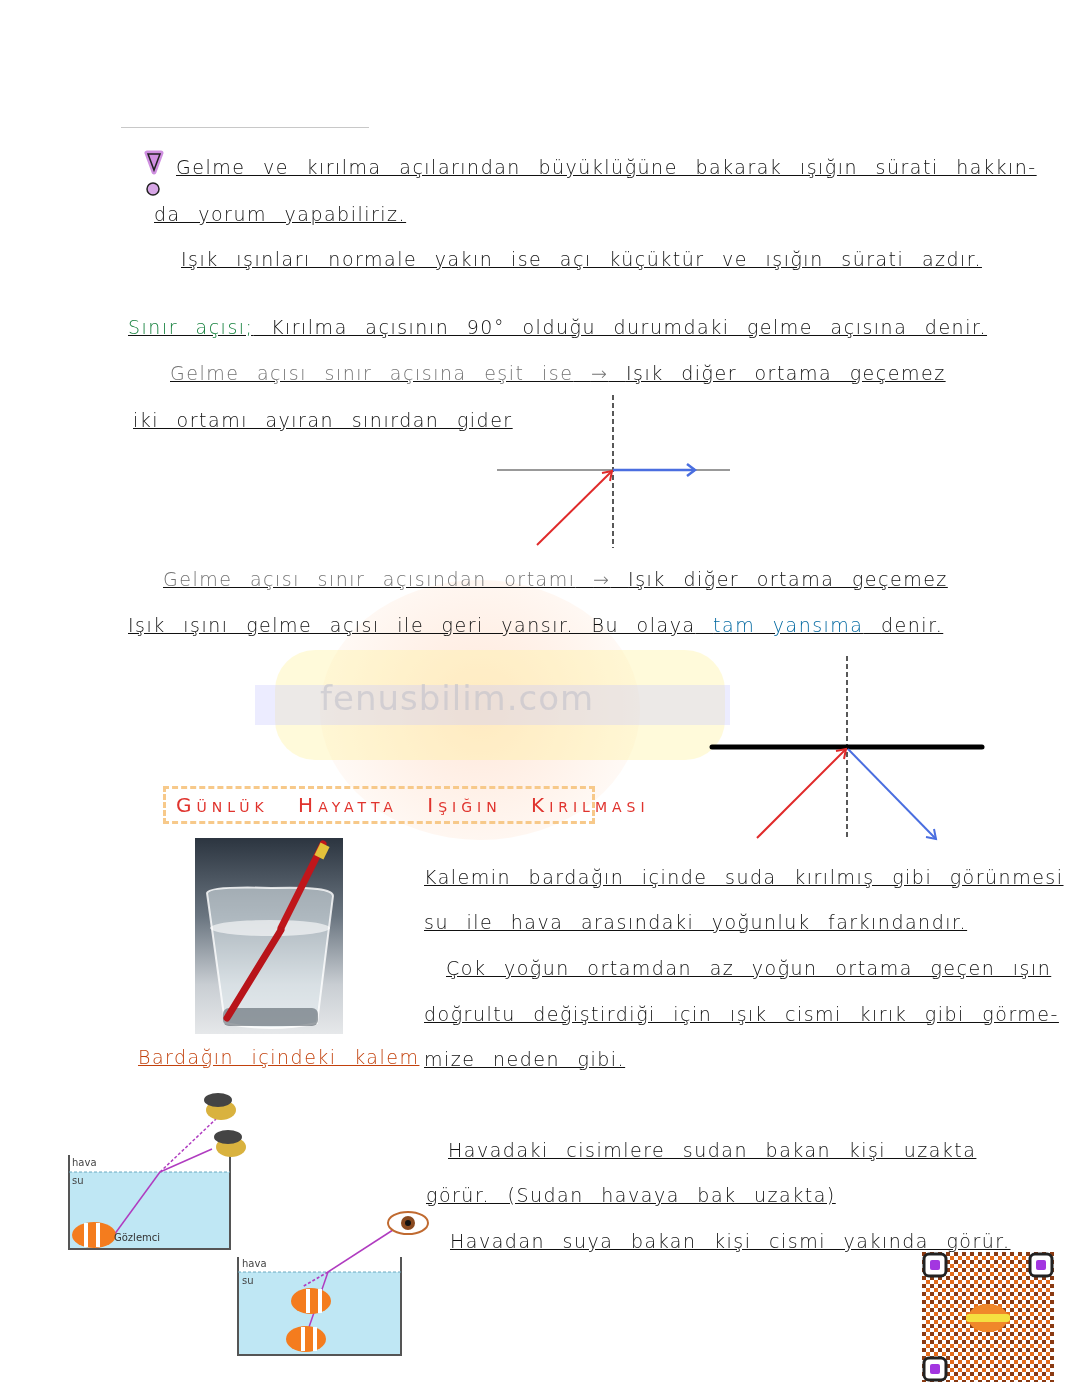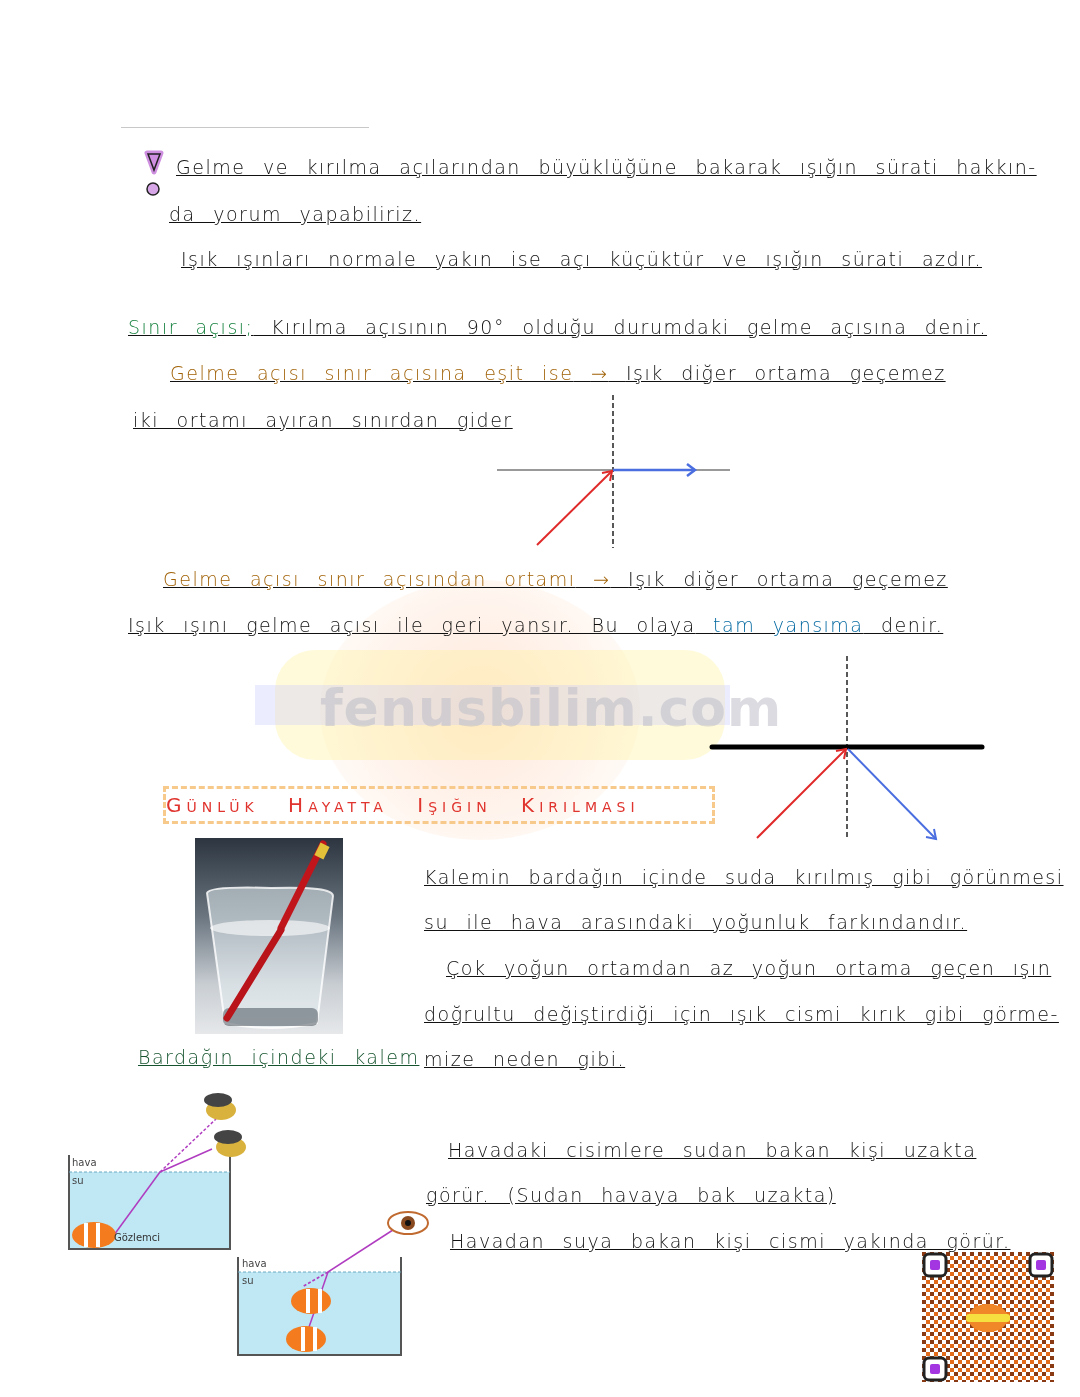--- a/index.html
+++ b/index.html
@@ -4,42 +4,42 @@
 <style>
   html, body { margin: 0; padding: 0; }
   body {
     width: 1080px; height: 1397px; position: relative; overflow: hidden;
     background: #ffffff;
     font-family: "DejaVu Sans", sans-serif;
     color: #111;
   }
   .abs { position: absolute; }
   .hand { font-size: 19px; letter-spacing: 1.5px; word-spacing: 10px; white-space: nowrap; font-weight: 300; text-decoration: underline; }
-  .blue { color: #a16207; }
+  .blue { color: #737373; }
   .lightblue { color: #0369a1; }
   .purple { color: #15803d; }
-  .red { color: #14532d; }
+  .red { color: #c2410c; }
   .topline { left: 121px; top: 127px; width: 248px; height: 1px; background: #c8c8c8; }
 
   
   .wm-sun { left: 320px; top: 580px; width: 320px; height: 260px; border-radius: 50%;
             background: radial-gradient(circle, rgba(255,170,120,0.28), rgba(255,200,160,0.12) 70%, rgba(255,255,255,0) 100%); }
   .wm-band-y { left: 275px; top: 650px; width: 450px; height: 110px; border-radius: 40px;
                background: rgba(255,240,150,0.35); }
   .wm-band-p { left: 255px; top: 685px; width: 475px; height: 40px; background: rgba(200,200,255,0.35); }
-  .wm-text { left: 320px; top: 678px; font-size: 52px; font-weight: bold; color: rgba(190,190,200,0.55);
+  .wm-text { left: 320px; top: 678px; font-size: 34px; font-weight: normal; color: rgba(190,190,200,0.55);
              font-family: "DejaVu Sans", sans-serif; letter-spacing: 1px; }
 
   .warn-icon { left: 144px; top: 150px; width: 20px; height: 50px; }
 
   .section-title {
-    left: 163px; top: 786px; width: 552px; height: 38px;
+    left: 163px; top: 786px; width: 432px; height: 38px;
     border: 3px dashed #f7c98a; box-sizing: border-box;
     font-size: 20px; letter-spacing: 5px; word-spacing: 18px; color: #e0342e;
-    display: flex; align-items: center; white-space: nowrap; font-variant: small-caps;
+    display: flex; align-items: center; padding-left: 10px; white-space: nowrap; font-variant: small-caps;
   }
 
   .pencil-photo { left: 195px; top: 838px; width: 148px; height: 196px;
                   background: linear-gradient(180deg, #2c3540 0%, #6a7580 40%, #c9ced3 75%, #e6e8ea 100%); overflow: hidden; }
 
   .qr { left: 922px; top: 1252px; width: 132px; height: 130px; }
 </style>
 </head>
 <body>
 
@@ -50,21 +50,21 @@
 
 <div class="abs topline"></div>
 
 <svg class="abs warn-icon" viewBox="0 0 20 50">
   <path d="M3 3 L17 3 L10 22 Z" fill="#cf8fe0" stroke="#cf8fe0" stroke-width="5" stroke-linejoin="round"></path>
   <path d="M4 4 L16 4 L10 20 Z" fill="none" stroke="#222" stroke-width="1.5"></path>
   <circle cx="9" cy="39" r="6" fill="#d7a6e6" stroke="#222" stroke-width="1.5"></circle>
 </svg>
 
 <div class="abs hand" style="left:176px; top:156px;">Gelme ve kırılma açılarından büyüklüğüne bakarak ışığın sürati hakkın-</div>
-<div class="abs hand" style="left:169px; top:203px;">da yorum yapabiliriz.</div>
+<div class="abs hand" style="left:154px; top:203px;">da yorum yapabiliriz.</div>
 <div class="abs hand" style="left:181px; top:248px;">Işık ışınları normale yakın ise açı küçüktür ve ışığın sürati azdır.</div>
 
 <div class="abs hand" style="left:128px; top:316px;">
   <span class="purple">Sınır açısı;</span>
   <span>Kırılma açısının 90° olduğu durumdaki gelme açısına denir.</span>
 </div>
 
 <div class="abs hand" style="left:170px; top:362px;">
   <span class="blue">Gelme açısı sınır açısına eşit ise</span>
   <span class="blue">→</span>

